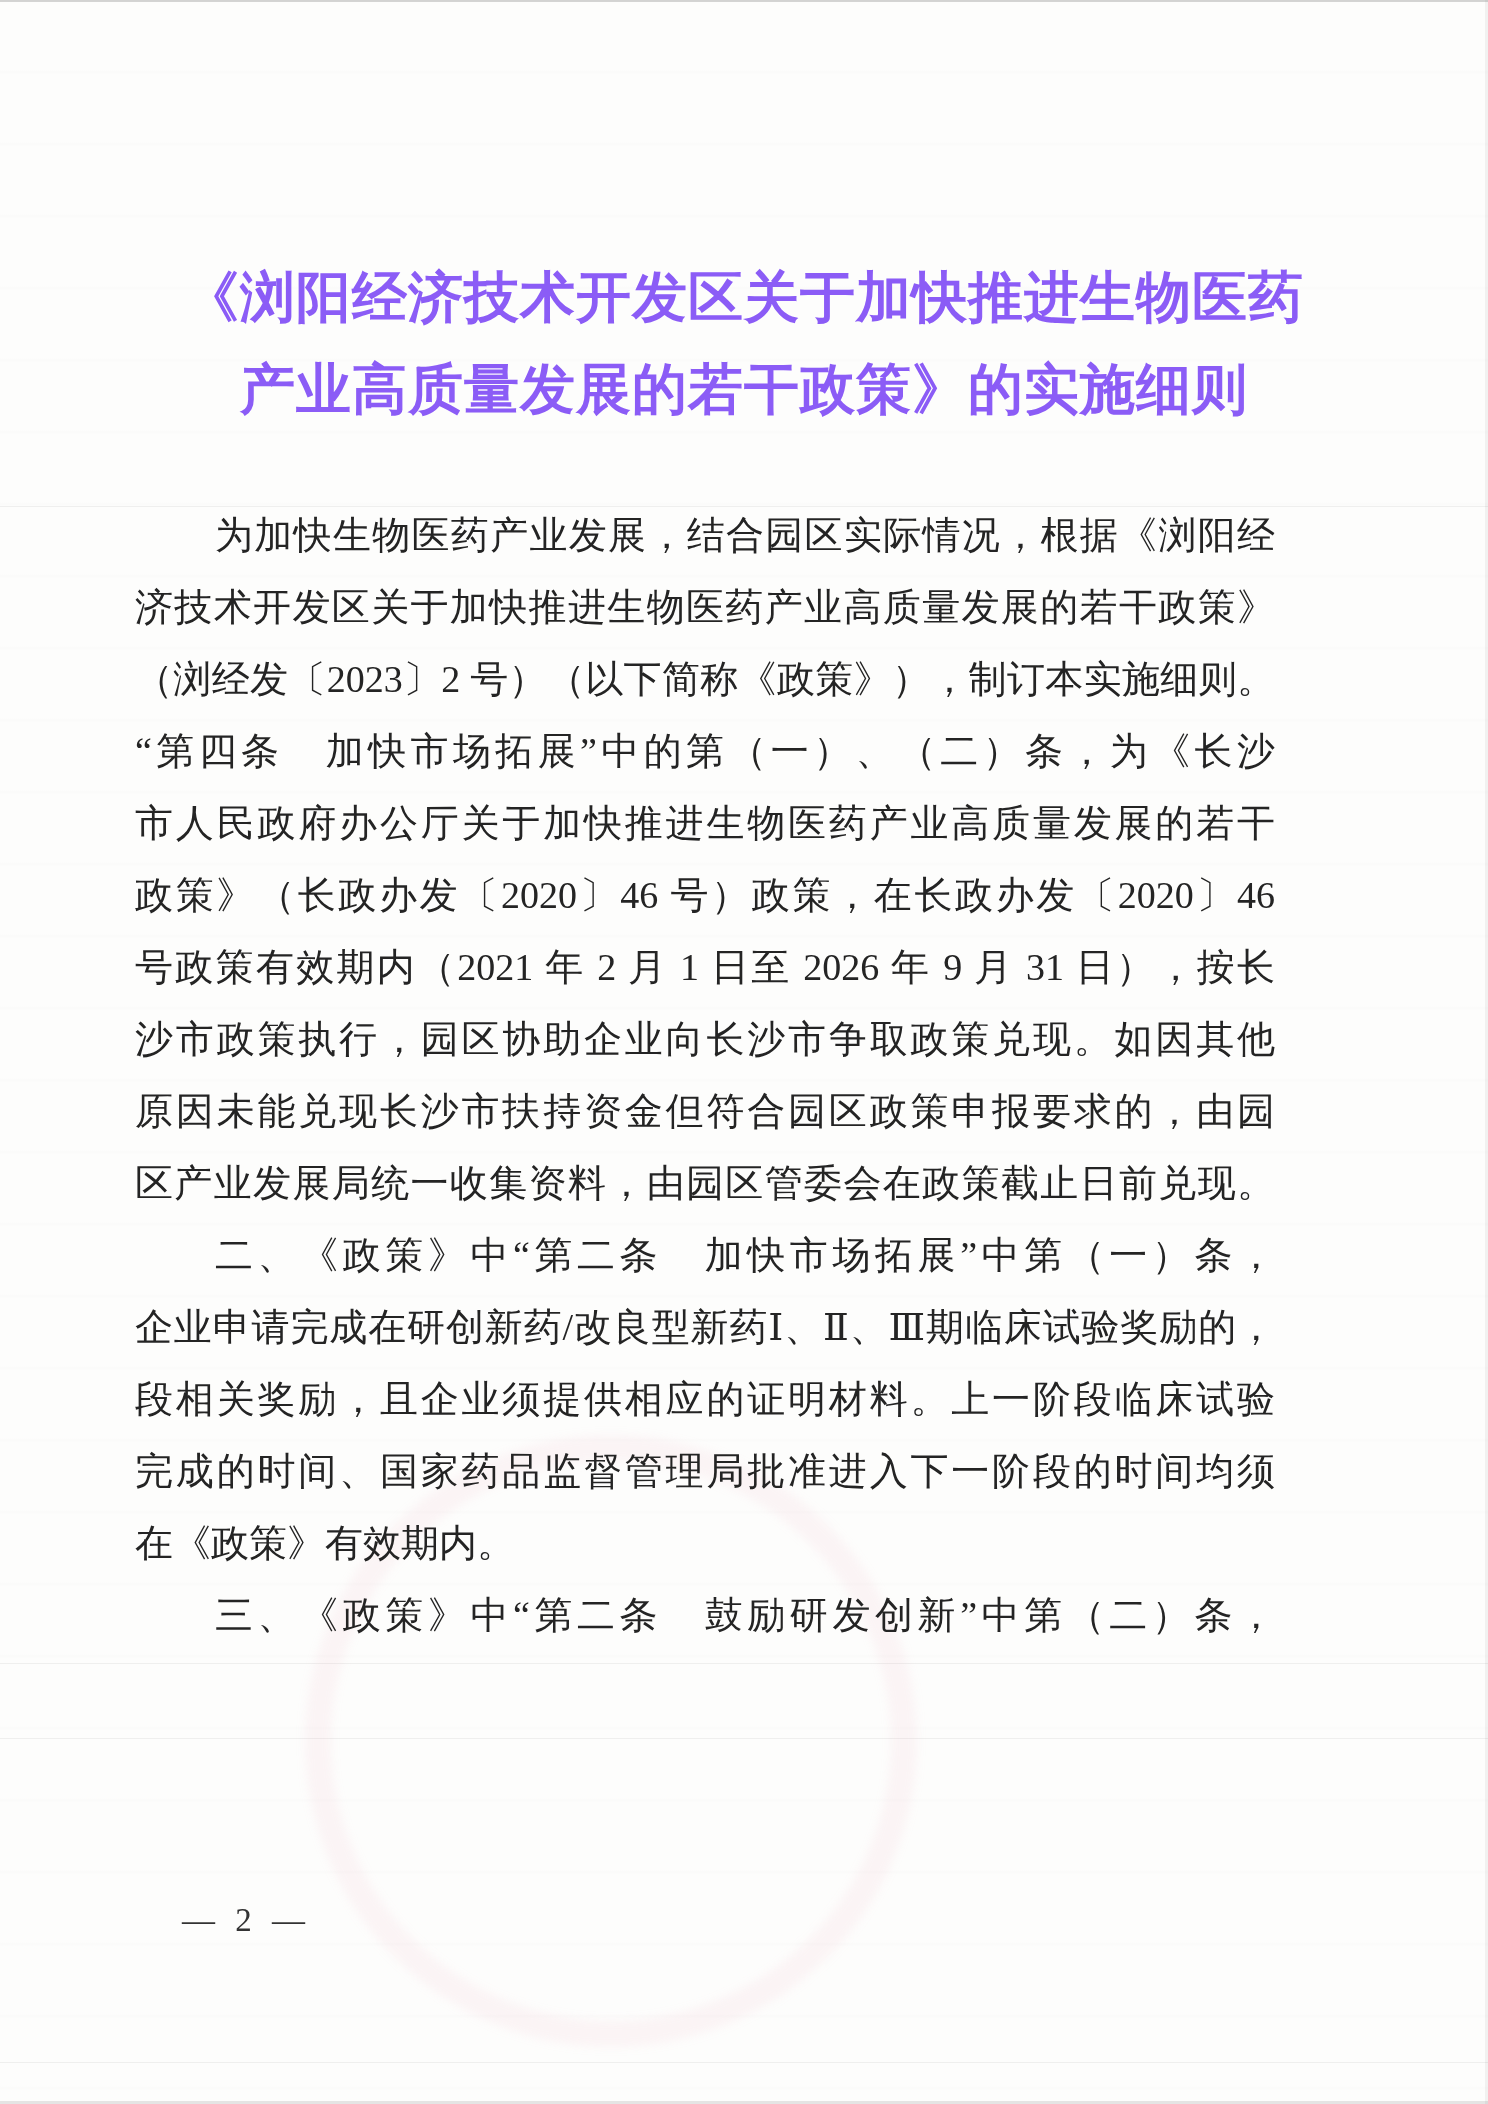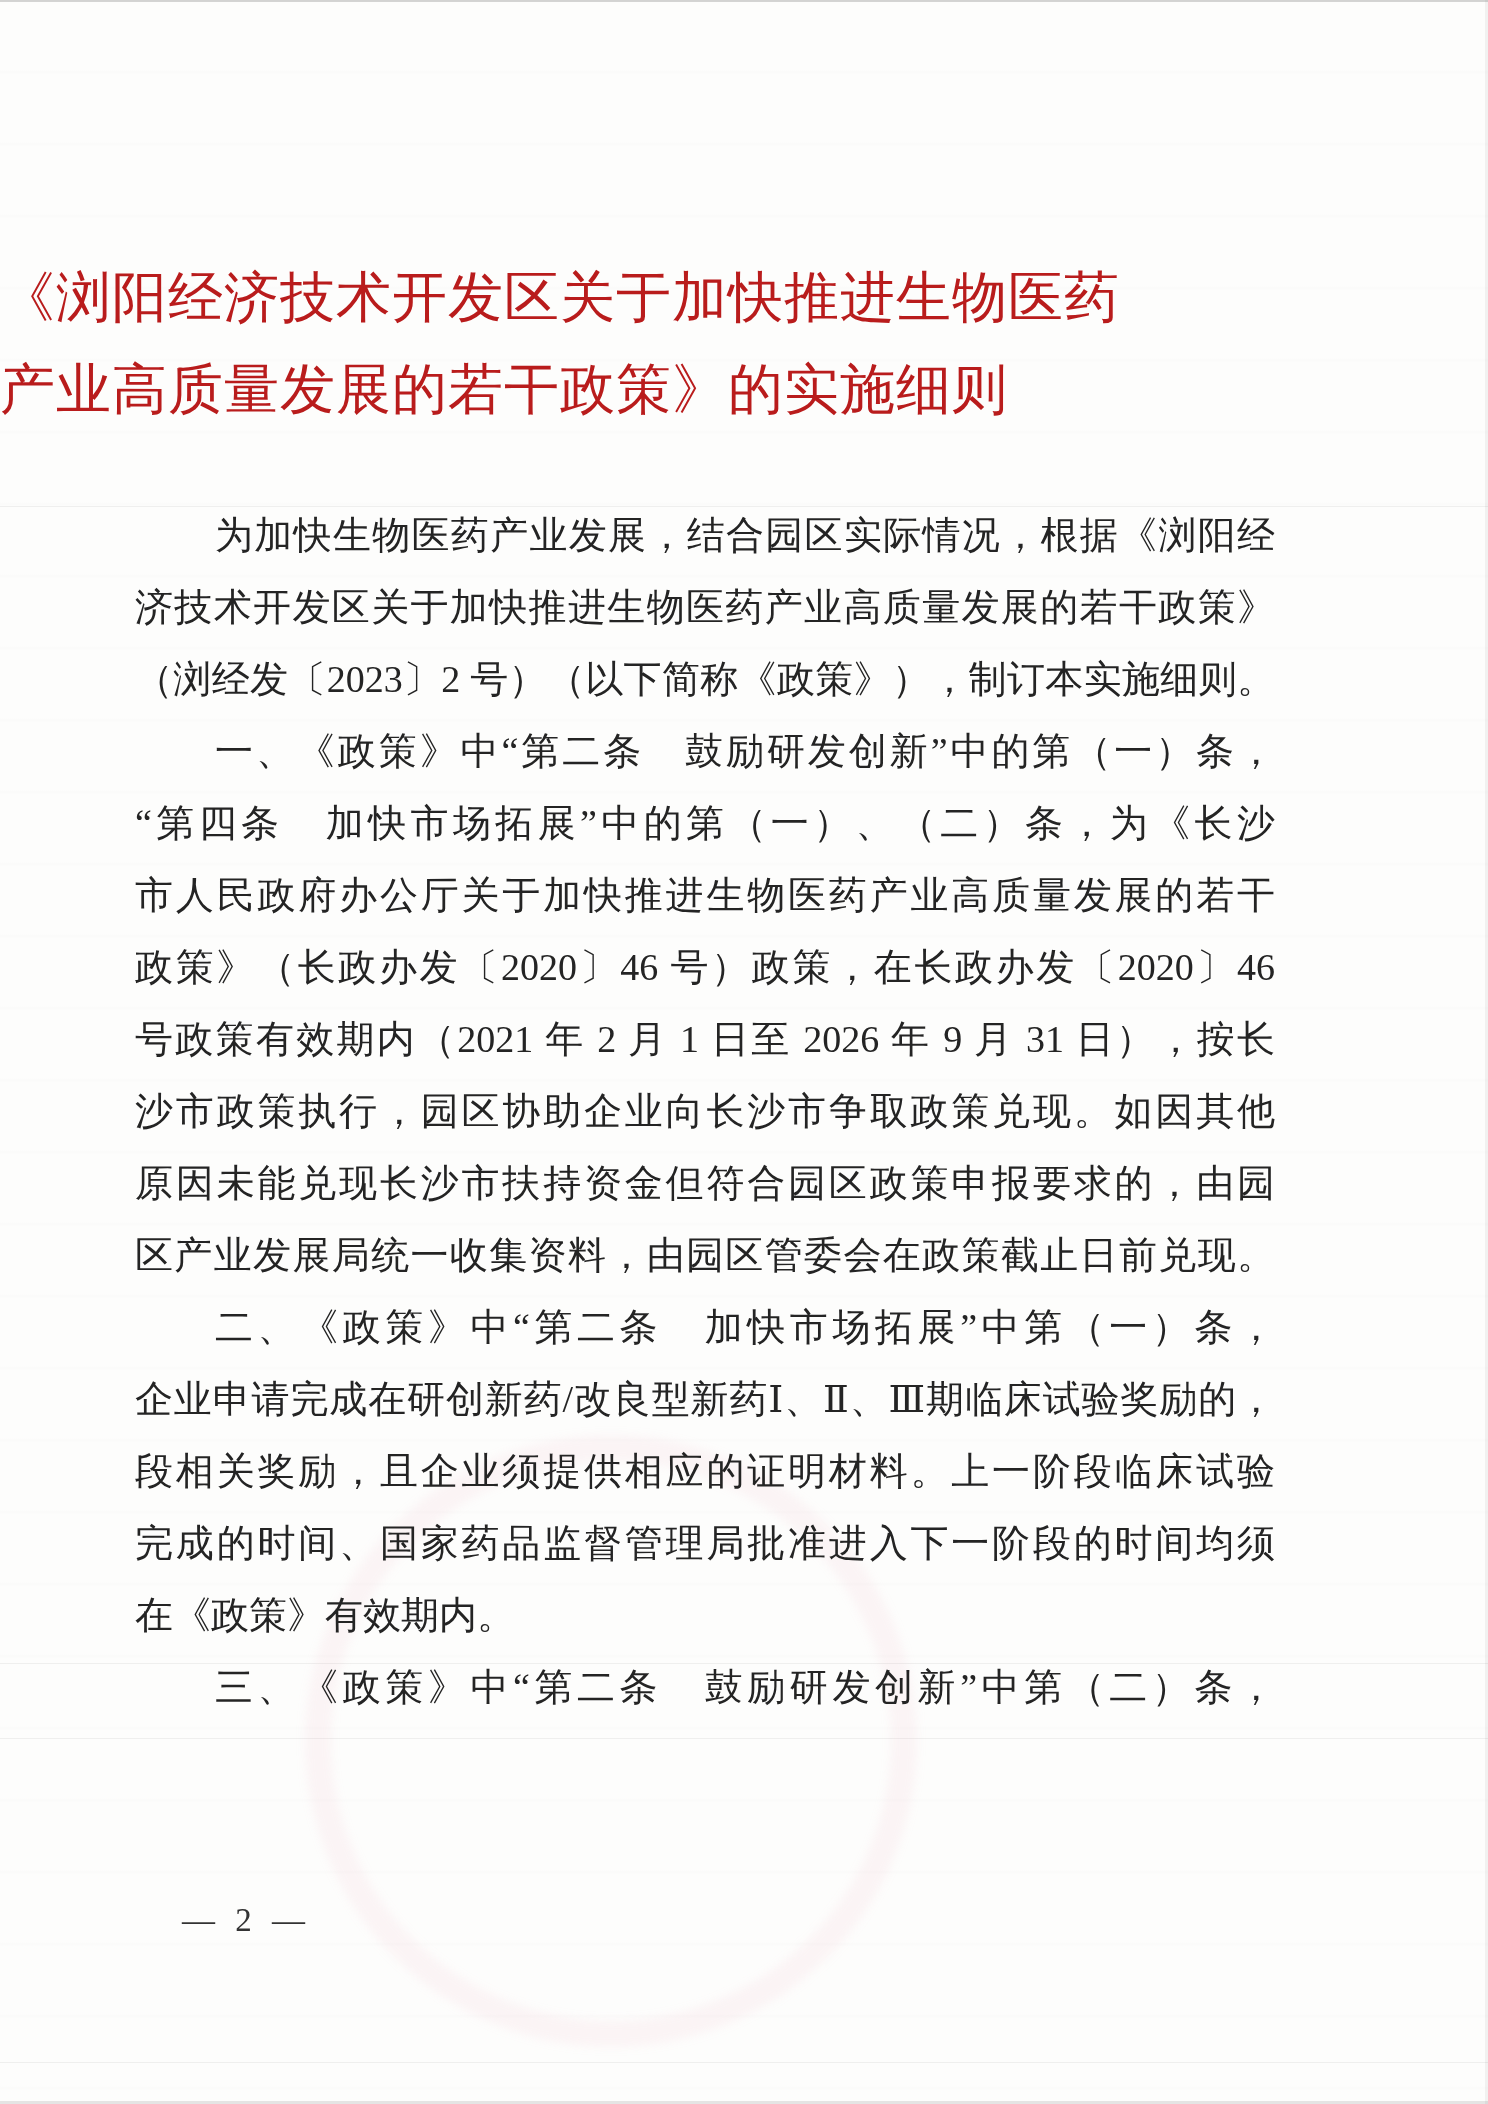--- a/index.html
+++ b/index.html
@@ -62,25 +62,26 @@
     border-radius: 50%;
     border: 26px solid rgba(228,160,172,0.09);
     filter: blur(5px);
     pointer-events: none;
   }
   .doc-title {
     position: absolute;
     top: 252px;
     left: 0;
     width: 100%;
+    text-align: center;
     font-size: 55px;
-    font-weight: normal;
+    font-weight: bold;
     line-height: 92px;
     letter-spacing: 1px;
-    color: #b91c1c;
+    color: #8b5cf6;
   }
   .doc-body {
     position: absolute;
     top: 499px;
     left: 135px;
     width: 1140px;
     font-size: 38px;
     line-height: 72px;
     color: #242424;
   }
@@ -125,21 +126,20 @@
 
   <div class="doc-title">
     <div>《浏阳经济技术开发区关于加快推进生物医药</div>
     <div>产业高质量发展的若干政策》的实施细则</div>
   </div>
 
   <div class="doc-body">
     <div class="line indent">为加快生物医药产业发展，结合园区实际情况，根据《浏阳经</div>
     <div class="line">济技术开发区关于加快推进生物医药产业高质量发展的若干政策》</div>
     <div class="line">（浏经发〔2023〕2 号）（以下简称《政策》），制订本实施细则。</div>
-    <div class="line indent">一、《政策》中“第二条　鼓励研发创新”中的第（一）条，</div>
     <div class="line">“第四条　加快市场拓展”中的第（一）、（二）条，为《长沙</div>
     <div class="line">市人民政府办公厅关于加快推进生物医药产业高质量发展的若干</div>
     <div class="line">政策》（长政办发〔2020〕46 号）政策，在长政办发〔2020〕46</div>
     <div class="line">号政策有效期内（2021 年 2 月 1 日至 2026 年 9 月 31 日），按长</div>
     <div class="line">沙市政策执行，园区协助企业向长沙市争取政策兑现。如因其他</div>
     <div class="line">原因未能兑现长沙市扶持资金但符合园区政策申报要求的，由园</div>
     <div class="line">区产业发展局统一收集资料，由园区管委会在政策截止日前兑现。</div>
     <div class="line indent">二、《政策》中“第二条　加快市场拓展”中第（一）条，</div>
     <div class="line">企业申请完成在研创新药/改良型新药Ⅰ、Ⅱ、Ⅲ期临床试验奖励的，</div>
     <div class="line">段相关奖励，且企业须提供相应的证明材料。上一阶段临床试验</div>

